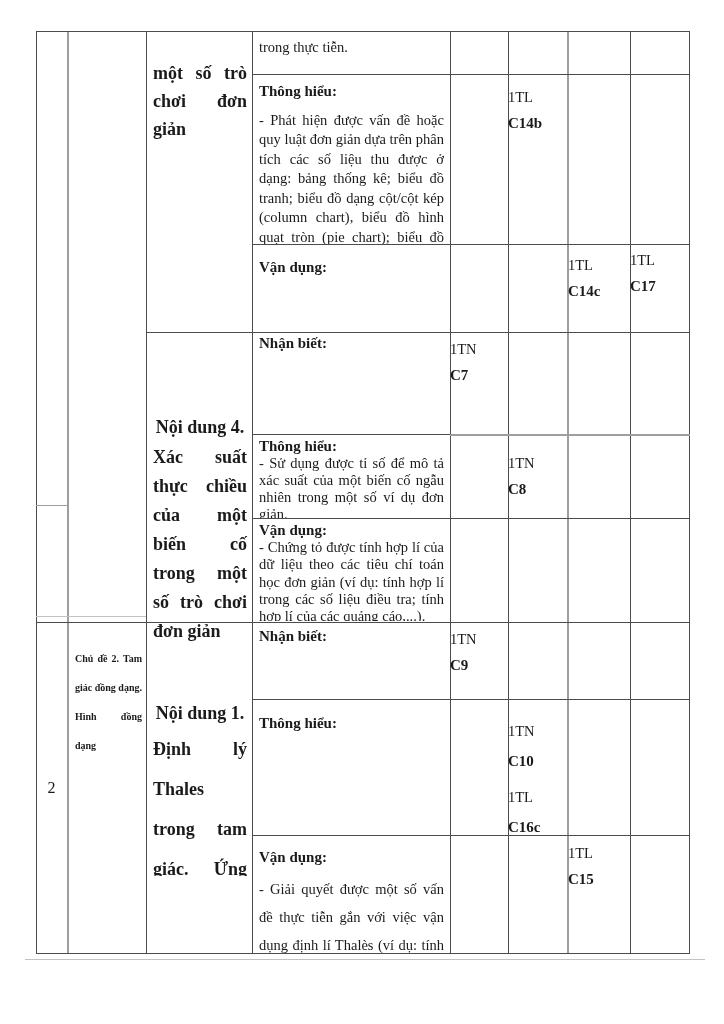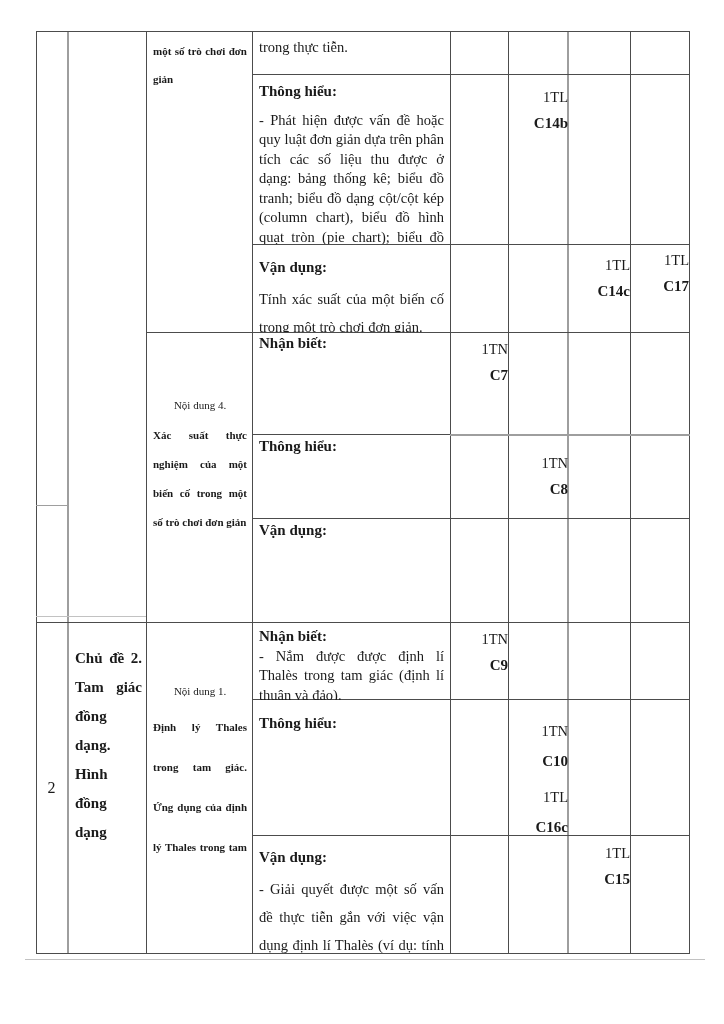--- a/index.html
+++ b/index.html
@@ -5,27 +5,27 @@
   html,body{margin:0;padding:0;background:#ffffff;}
   .page{
     position:relative;width:724px;height:1024px;background:#ffffff;overflow:hidden;
     font-family:"Liberation Serif","DejaVu Serif",serif;color:#1a1a1a;
   }
   .line{position:absolute;}
   .cell{position:absolute;overflow:hidden;box-sizing:border-box;}
   
   .idx-cell{left:36px;top:622px;width:31px;height:331px;display:flex;align-items:center;justify-content:center;font-size:16px;}
   
-  .topic-cell{left:68px;top:622px;width:78px;height:331px;padding:22px 4px 0 7px;font-weight:bold;font-size:15px;line-height:29px;text-align:justify;}
+  .topic-cell{left:68px;top:622px;width:78px;height:331px;padding:22px 4px 0 7px;font-weight:bold;font-size:10px;line-height:29px;text-align:justify;}
   
-  .content-col{left:147px;width:105px;padding:0 5px 4px 6px;font-size:11px;}
+  .content-col{left:147px;width:105px;padding:0 5px 4px 6px;font-size:18px;margin-top:22px;}
   .content-a{top:31px;height:300px;padding-top:6px;font-weight:bold;line-height:28px;text-align:justify;}
   .content-b{top:332px;height:289px;}
   .content-c{top:622px;height:232px;}
-  .nd-label{text-align:center;font-weight:normal;line-height:26px;margin-bottom:3px;}
+  .nd-label{text-align:center;font-weight:bold;line-height:26px;margin-bottom:3px;}
   .content-b .nd-label{padding-top:60px;}
   .content-c .nd-label{padding-top:56px;}
   .nd-title{font-weight:bold;text-align:justify;}
   .content-b .nd-title{line-height:29px;}
   .content-c .nd-title{line-height:40px;}
   
   .desc-cell{left:253px;width:197px;padding:0 6px 0 6px;font-size:14.5px;text-align:justify;}
   .lvl-heading{font-weight:bold;font-size:15px;text-align:left;}
   .r1{top:31px;height:43px;padding-top:6px;line-height:20px;}
   .r2{top:75px;height:169px;padding-top:7px;line-height:19.5px;}
@@ -34,21 +34,21 @@
   .r3 .lvl-heading{margin-bottom:4px;}
   .r4{top:332px;height:102px;padding-top:3px;line-height:17.3px;}
   .r5{top:435px;height:83px;padding-top:3px;line-height:17px;}
   .r6{top:519px;height:102px;padding-top:3px;line-height:17.2px;}
   .r7{top:623px;height:77px;padding-top:4px;line-height:19.5px;}
   .r8{top:700px;height:135px;padding-top:10px;line-height:27px;}
   .r8 .lvl-heading{margin-bottom:13px;}
   .r9{top:836px;height:117px;padding-top:7px;line-height:28px;}
   .r9 .lvl-heading{margin-bottom:4px;}
   
-  .mark{position:absolute;text-align:right;font-size:14.5px;line-height:26px;}
+  .mark{position:absolute;text-align:left;font-size:14.5px;line-height:26px;}
   .mark .code{font-weight:bold;font-size:15px;}
   .m-c14b{left:508px;width:60px;top:84px;}
   .m-c14c{left:568px;width:62px;top:252px;}
   .m-c17{left:630px;width:59px;top:247px;}
   .m-c7{left:450px;width:58px;top:336px;}
   .m-c8{left:508px;width:60px;top:450px;}
   .m-c9{left:450px;width:58px;top:626px;}
   .m-c10{left:508px;width:60px;top:716px;line-height:30px;}
   .m-c16c{left:508px;width:60px;top:782px;line-height:30px;}
   .m-c15{left:568px;width:62px;top:840px;}
@@ -91,57 +91,57 @@
   <div class="cell topic-cell">
     <span>Chủ đề 2. Tam giác đồng dạng. Hình đồng dạng</span>
   </div>
 
   <div class="cell content-col content-a">
     <span>một số trò chơi đơn giản</span>
   </div>
 
   <div class="cell content-col content-b">
     <div class="nd-label">Nội dung 4.</div>
-    <div class="nd-title">Xác suất thực nghiệm của một biến cố trong một số trò chơi đơn giản</div>
+    <div class="nd-title">Xác suất thực chiều của một biến cố trong một số trò chơi đơn giản</div>
   </div>
 
   <div class="cell content-col content-c">
     <div class="nd-label">Nội dung 1.</div>
     <div class="nd-title">Định lý Thales trong tam giác. Ứng dụng của định lý Thales trong tam giác.</div>
   </div>
 
   <div class="cell desc-cell r1">
     <div class="lvl-desc">trong thực tiễn.</div>
   </div>
 
   <div class="cell desc-cell r2">
     <div class="lvl-heading">Thông hiểu:</div>
     <div class="lvl-desc">- Phát hiện được vấn đề hoặc quy luật đơn giản dựa trên phân tích các số liệu thu được ở dạng: bảng thống kê; biểu đồ tranh; biểu đồ dạng cột/cột kép (column chart), biểu đồ hình quạt tròn (pie chart); biểu đồ đoạn thẳng (line graph).</div>
   </div>
 
   <div class="cell desc-cell r3">
     <div class="lvl-heading">Vận dụng:</div>
-    <div class="lvl-desc">Tính xác suất của một biến cố trong một trò chơi đơn giản.</div>
   </div>
 
   <div class="cell desc-cell r4">
     <div class="lvl-heading">Nhận biết:</div>
   </div>
 
   <div class="cell desc-cell r5">
     <div class="lvl-heading">Thông hiểu:</div>
+    <div class="lvl-desc">- Sử dụng được tỉ số để mô tả xác suất của một biến cố ngẫu nhiên trong một số ví dụ đơn giản.</div>
   </div>
 
   <div class="cell desc-cell r6">
     <div class="lvl-heading">Vận dụng:</div>
+    <div class="lvl-desc">- Chứng tỏ được tính hợp lí của dữ liệu theo các tiêu chí toán học đơn giản (ví dụ: tính hợp lí trong các số liệu điều tra; tính hợp lí của các quảng cáo,...).</div>
   </div>
 
   <div class="cell desc-cell r7">
     <div class="lvl-heading">Nhận biết:</div>
-    <div class="lvl-desc">- Nắm được được định lí Thalès trong tam giác (định lí thuận và đảo).</div>
   </div>
 
   <div class="cell desc-cell r8">
     <div class="lvl-heading">Thông hiểu:</div>
   </div>
 
   <div class="cell desc-cell r9">
     <div class="lvl-heading">Vận dụng:</div>
     <div class="lvl-desc">- Giải quyết được một số vấn đề thực tiễn gắn với việc vận dụng định lí Thalès (ví dụ: tính chiều cao của vật).</div>
   </div>

